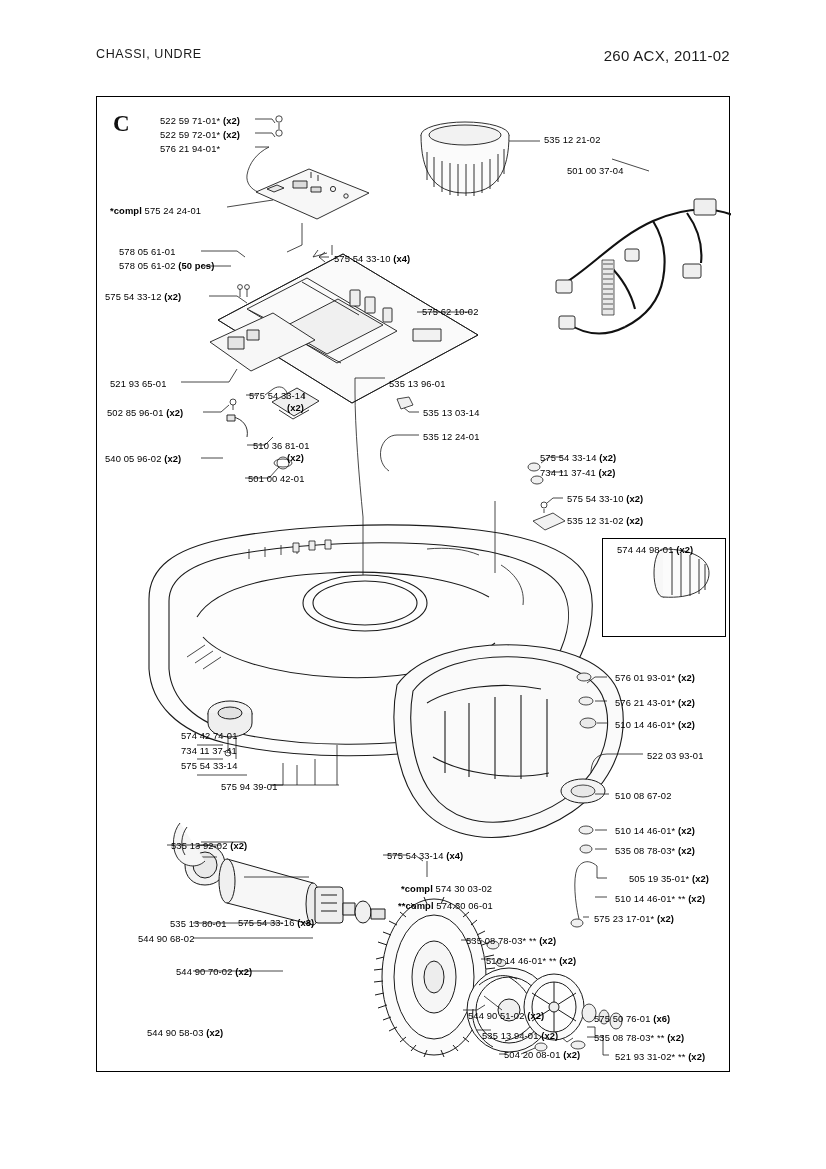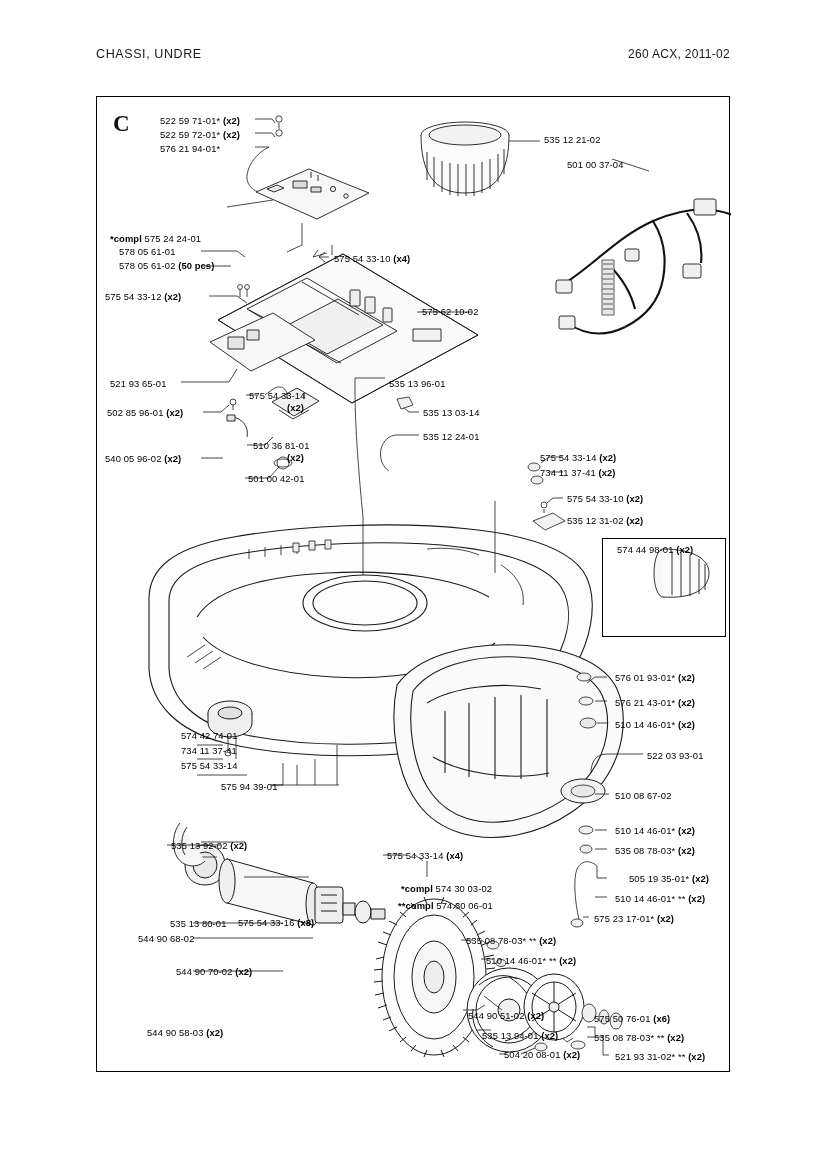--- a/index.html
+++ b/index.html
@@ -24,21 +24,21 @@
   .hdr-left {
     position: absolute;
     left: 96px; top: 47px;
     font-size: 12.5px;
     letter-spacing: 0.6px;
     color: #1a1a1a;
   }
   .hdr-right {
     position: absolute;
     right: 96px; top: 47px;
-    font-size: 12px;
+    font-size: 15px;
     letter-spacing: 0.3px;
     color: #1a1a1a;
   }
   .frame {
     position: absolute;
     left: 96px; top: 96px;
     width: 634px;
     height: 976px;
     border: 1.5px solid #000;
     box-sizing: border-box;
@@ -360,34 +360,34 @@
       </g>
     </svg>
 
     <div class="inset-box"></div>
 
     <div class="lbl" style="left:520px; top:447px;">574 44 98-01 <b>(x2)</b></div>
 
     <div class="lbl" style="left:63px;  top:18px;">522 59 71-01* <b>(x2)</b></div>
     <div class="lbl" style="left:63px;  top:32px;">522 59 72-01* <b>(x2)</b></div>
     <div class="lbl" style="left:63px;  top:46px;">576 21 94-01*</div>
-    <div class="lbl" style="left:13px;  top:108px;margin-top:28px;"><b>*compl</b> 575 24 24-01</div>
+    <div class="lbl" style="left:13px;  top:108px;"><b>*compl</b> 575 24 24-01</div>
     <div class="lbl" style="left:22px;  top:149px;">578 05 61-01</div>
     <div class="lbl" style="left:22px;  top:163px;">578 05 61-02 <b>(50 pcs)</b></div>
     <div class="lbl" style="left:8px;   top:194px;">575 54 33-12 <b>(x2)</b></div>
     <div class="lbl" style="left:13px;  top:281px;">521 93 65-01</div>
     <div class="lbl" style="left:10px;  top:310px;">502 85 96-01 <b>(x2)</b></div>
     <div class="lbl" style="left:8px;   top:356px;">540 05 96-02 <b>(x2)</b></div>
     <div class="lbl" style="left:152px; top:293px;">575 54 33-14</div>
     <div class="lbl" style="left:190px; top:305px;"><b>(x2)</b></div>
     <div class="lbl" style="left:156px; top:343px;">510 36 81-01</div>
     <div class="lbl" style="left:190px; top:355px;"><b>(x2)</b></div>
     <div class="lbl" style="left:151px; top:376px;">501 00 42-01</div>
     <div class="lbl" style="left:447px; top:37px;">535 12 21-02</div>
-    <div class="lbl" style="left:470px; top:62px;">501 00 37-04</div>
+    <div class="lbl" style="left:470px; top:68px;">501 00 37-04</div>
     <div class="lbl" style="left:237px; top:156px;">575 54 33-10 <b>(x4)</b></div>
     <div class="lbl" style="left:325px; top:209px;">575 62 10-02</div>
     <div class="lbl" style="left:292px; top:281px;">535 13 96-01</div>
     <div class="lbl" style="left:326px; top:310px;">535 13 03-14</div>
     <div class="lbl" style="left:326px; top:334px;">535 12 24-01</div>
     <div class="lbl" style="left:443px; top:355px;">575 54 33-14 <b>(x2)</b></div>
     <div class="lbl" style="left:443px; top:370px;">734 11 37-41 <b>(x2)</b></div>
     <div class="lbl" style="left:470px; top:396px;">575 54 33-10 <b>(x2)</b></div>
     <div class="lbl" style="left:470px; top:418px;">535 12 31-02 <b>(x2)</b></div>
     <div class="lbl" style="left:518px; top:575px;">576 01 93-01* <b>(x2)</b></div>

